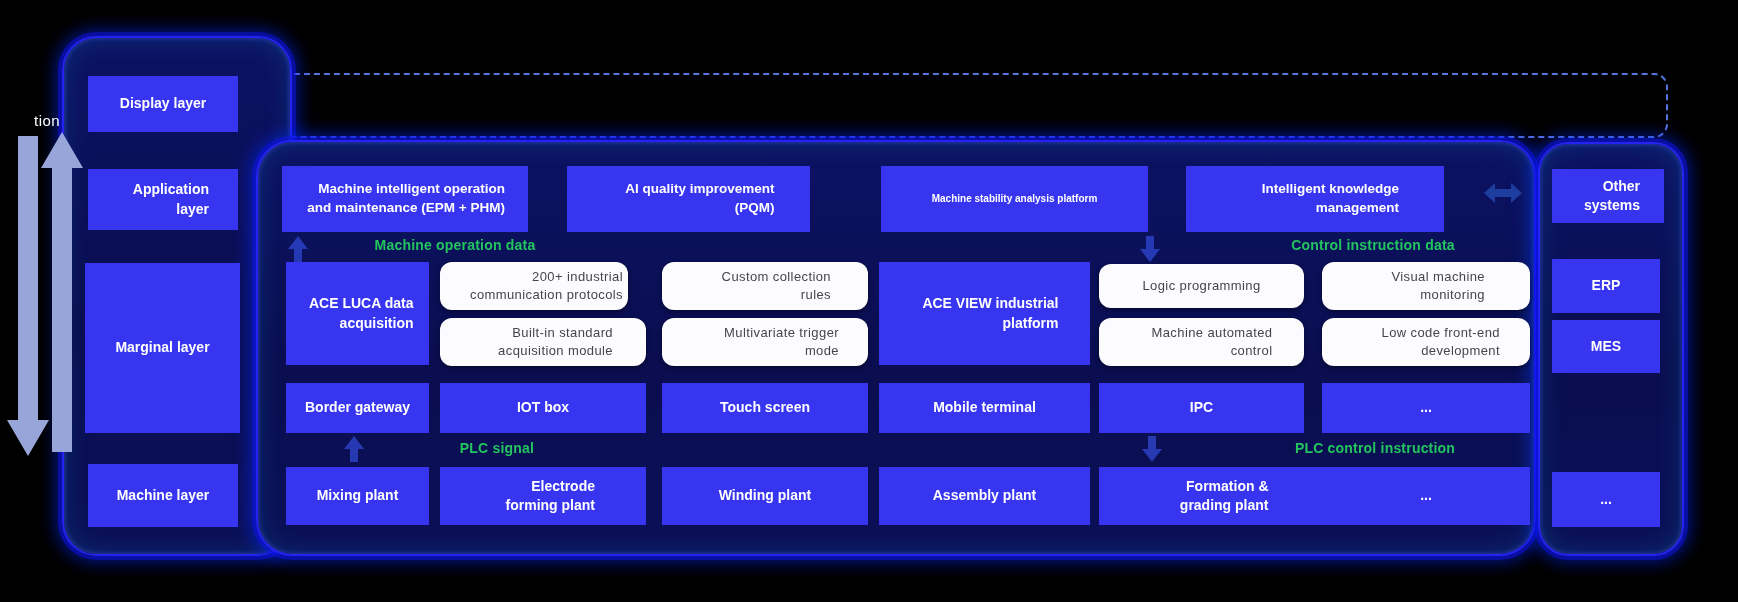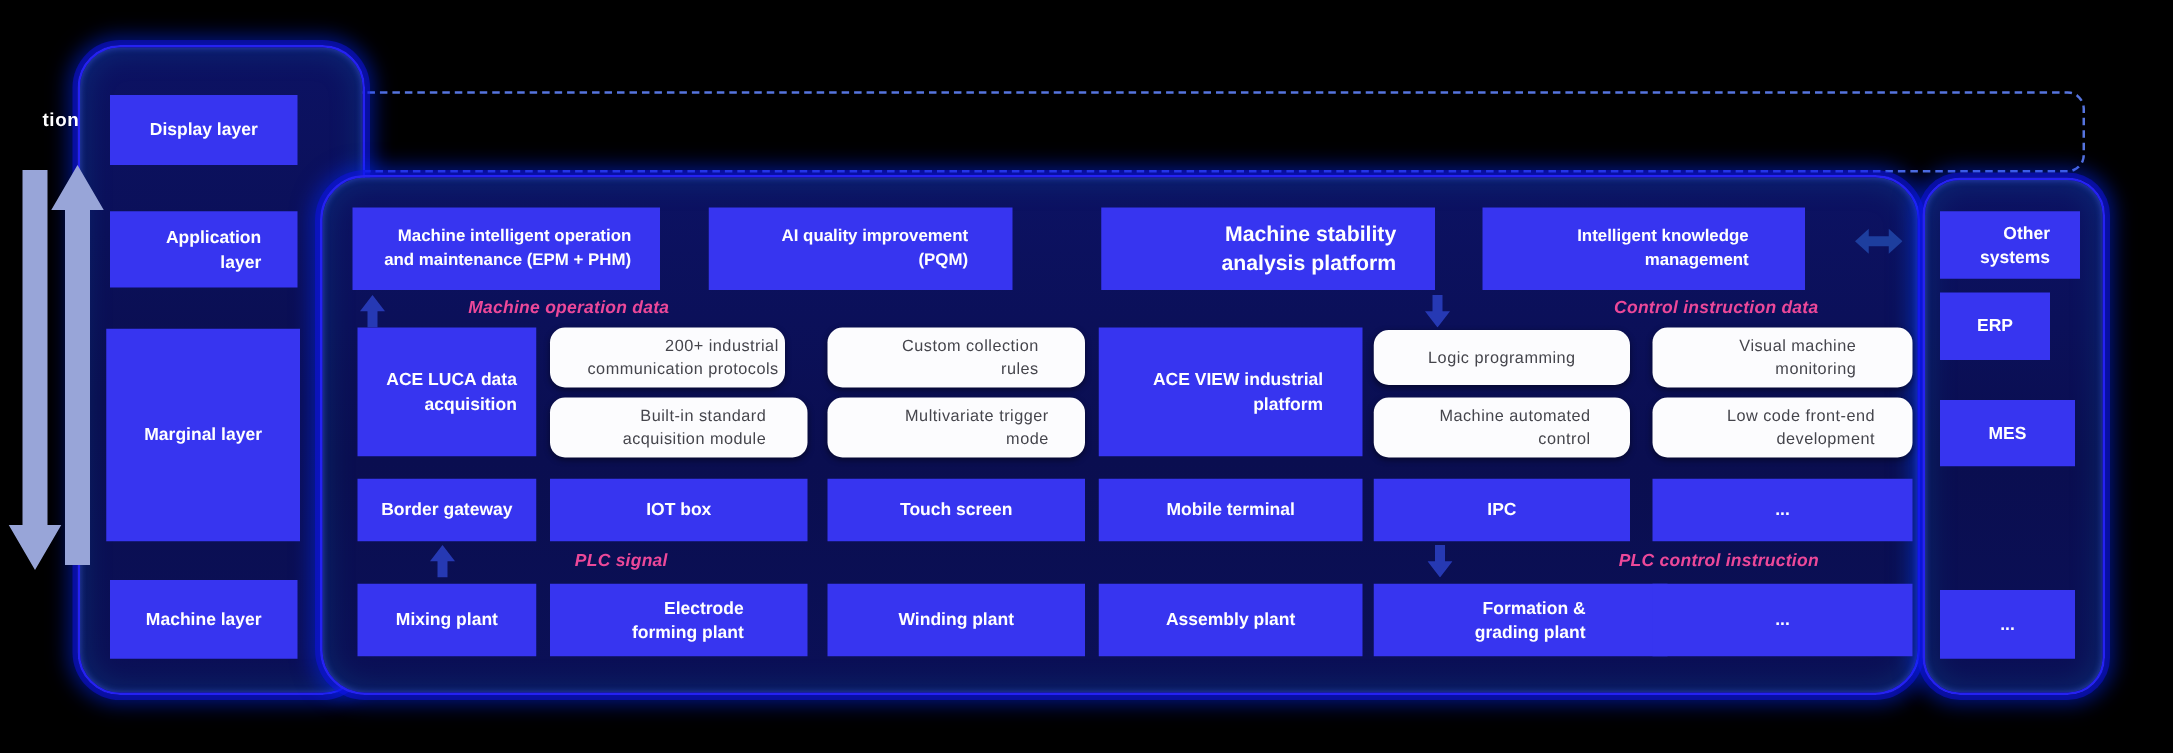--- a/index.html
+++ b/index.html
@@ -21,25 +21,25 @@
     position:absolute; display:flex; align-items:center; justify-content:center;
     text-align:right; box-sizing:border-box;
   }
   .blue  { background:#3735f0; color:#ffffff; font-weight:bold; font-size:14px; line-height:1.38; }
   .white {
     background:#fcfcfe; border-radius:12px; color:#45454c; font-size:13px;
     letter-spacing:.4px; line-height:1.4; box-shadow:0 2px 5px rgba(0,0,0,.45);
   }
   .t { display:inline-block; }
   .flow-label {
-    position:absolute; transform:translateX(-50%); color:#ec4899; font-weight:bold;
-    font-size:14px; white-space:nowrap; letter-spacing:.2px;font-style:italic;
+    position:absolute; transform:translateX(-50%); color:#22c55e; font-weight:bold;
+    font-size:14px; white-space:nowrap; letter-spacing:.2px;
   }
   .cutoff-text {
-    position:absolute; color:#ffffff; font-weight:bold; font-size:15px; letter-spacing:.5px;
+    position:absolute; color:#ffffff; font-weight:normal; font-size:15px; letter-spacing:.5px;margin-top:24px;
   }
   svg { position:absolute; display:block; }
 </style>
 </head>
 <body>
 
 <div id="canvas">
 
   <div class="dashed-zone" style="left:250px;top:73px;width:1414px;height:61px"></div>
 
@@ -68,21 +68,21 @@
   <div class="box blue" style="left:88px;top:464px;width:150px;height:63px">
     <span class="t">Machine layer</span>
   </div>
 
   <div class="box blue" style="left:282px;top:166px;width:246px;height:66px;font-size:13.5px">
     <span class="t" style="max-width:200px">Machine intelligent operation and maintenance (EPM + PHM)</span>
   </div>
   <div class="box blue" style="left:567px;top:166px;width:243px;height:66px;font-size:13.5px">
     <span class="t" style="max-width:172px">AI quality improvement (PQM)</span>
   </div>
-  <div class="box blue" style="left:881px;top:166px;width:267px;height:66px;font-size:17px">
+  <div class="box blue" style="left:881px;top:166px;width:267px;height:66px;font-size:10px">
     <span class="t" style="max-width:205px">Machine stability analysis platform</span>
   </div>
   <div class="box blue" style="left:1186px;top:166px;width:258px;height:66px;font-size:13.5px">
     <span class="t" style="max-width:168px">Intelligent knowledge management</span>
   </div>
 
   <svg style="left:288px;top:236px" width="20" height="26" viewBox="0 0 20 26">
     <path d="M10 0 L20 13 L14 13 L14 26 L6 26 L6 13 L0 13 Z" fill="#2c41c4" fill-opacity=".85"></path>
   </svg>
   <div class="flow-label" style="left:455px;top:237px">Machine operation data</div>
@@ -171,21 +171,21 @@
     <span class="t">...</span>
   </div>
 
   <svg style="left:1484px;top:180px" width="38" height="26" viewBox="0 0 38 26">
     <path d="M0 13 L11 3 L11 9 L27 9 L27 3 L38 13 L27 23 L27 17 L11 17 L11 23 Z" fill="#1d3e9e"></path>
   </svg>
 
   <div class="box blue" style="left:1552px;top:169px;width:112px;height:54px">
     <span class="t" style="max-width:64px">Other systems</span>
   </div>
-  <div class="box blue" style="left:1552px;top:234px;width:88px;height:54px">
+  <div class="box blue" style="left:1552px;top:259px;width:108px;height:54px">
     <span class="t">ERP</span>
   </div>
   <div class="box blue" style="left:1552px;top:320px;width:108px;height:53px">
     <span class="t">MES</span>
   </div>
   <div class="box blue" style="left:1552px;top:472px;width:108px;height:55px">
     <span class="t">...</span>
   </div>
 
 </div>

